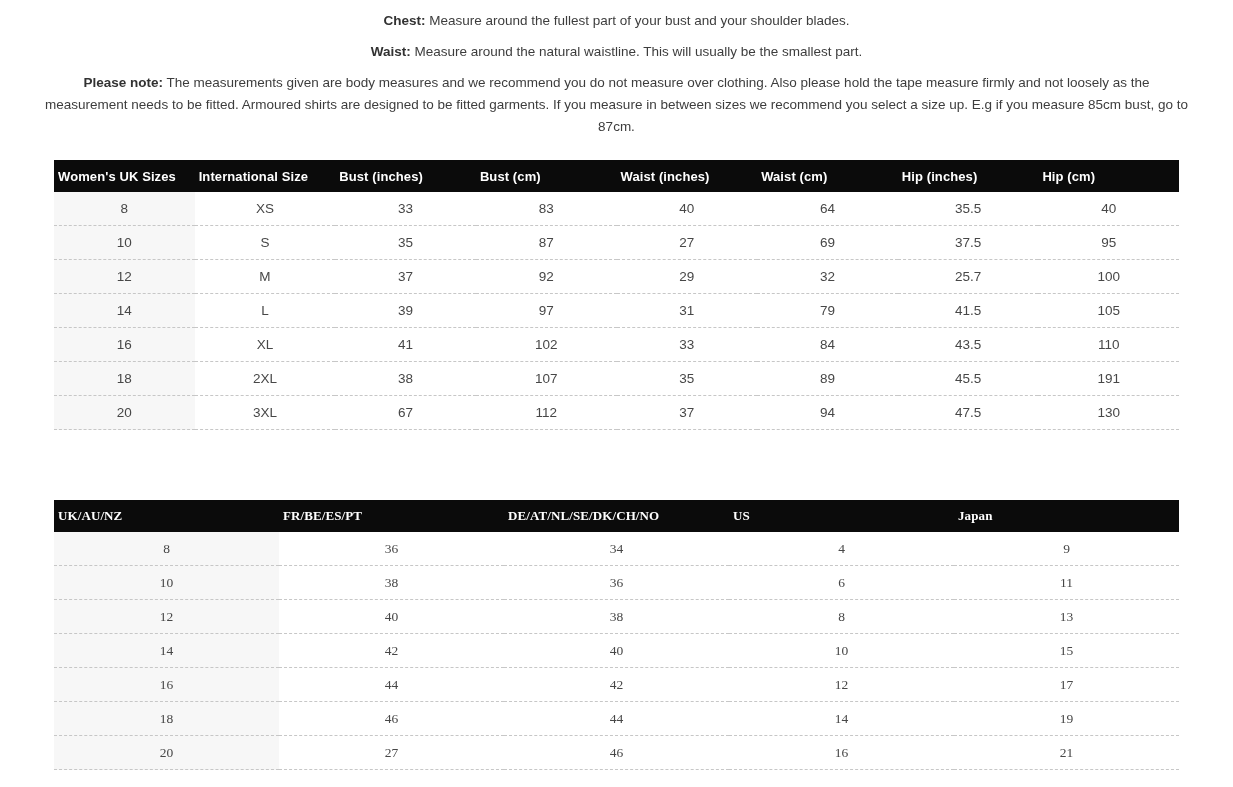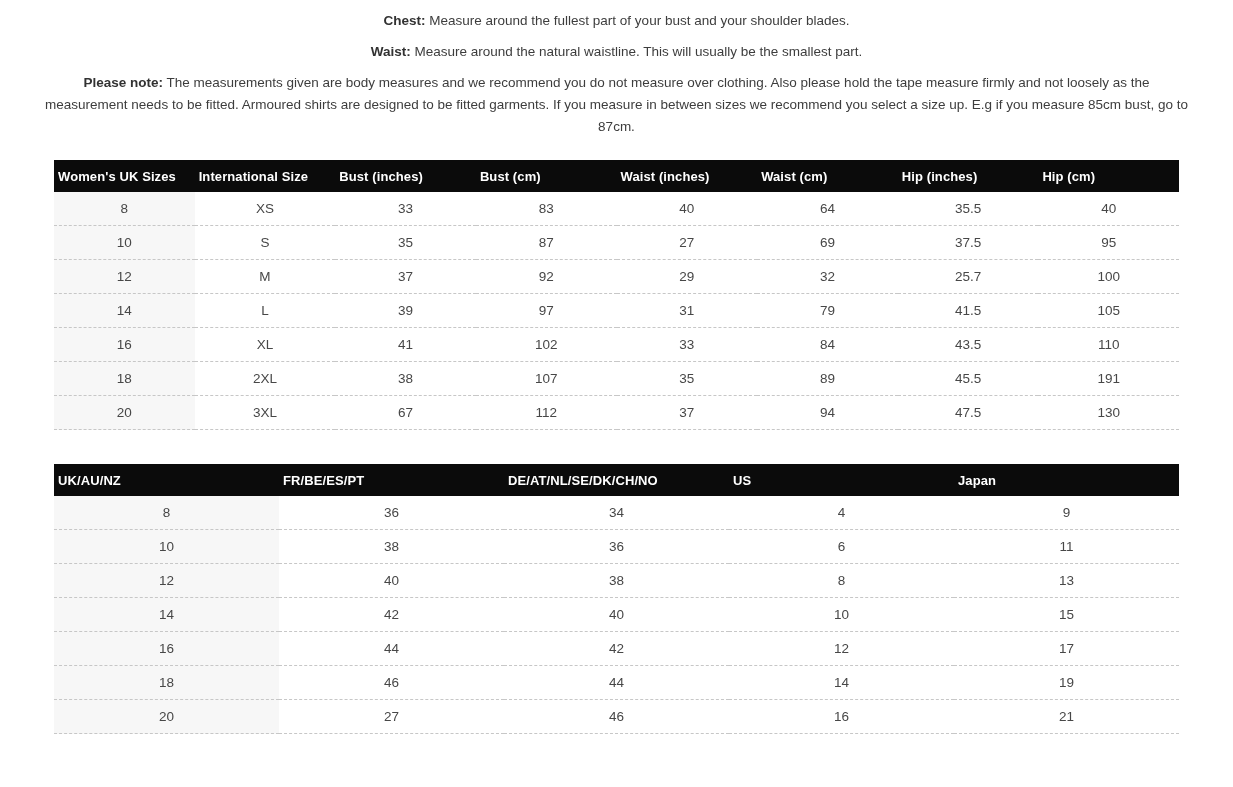--- a/index.html
+++ b/index.html
@@ -54,21 +54,21 @@
     text-align: center;
     font-size: 13.5px;
     color: #474747;
     border-bottom: 1px dashed #c7c7c7;
     background: #ffffff;
   }
   table.size-chart tbody td:first-child {
     background: #f7f7f7;
   }
   #womens-uk-table { margin-top: 22px; }
-  #conversion-table { margin-top: 34px; }
+  #conversion-table { margin-top: 70px; font-family: Liberation Serif, serif; }
 </style>
 </head>
 <body>
 
 <div class="page">
 
   <div class="intro">
     <p><span class="lbl">Chest:</span> <span>Measure around the fullest part of your bust and your shoulder blades.</span></p>
     <p><span class="lbl">Waist:</span> <span>Measure around the natural waistline. This will usually be the smallest part.</span></p>
     <p><span class="lbl">Please note:</span> <span>The measurements given are body measures and we recommend you do not measure over clothing. Also please hold the tape measure firmly and not loosely as the measurement needs to be fitted. Armoured shirts are designed to be fitted garments. If you measure in between sizes we recommend you select a size up. E.g if you measure 85cm bust, go to 87cm.</span></p>

